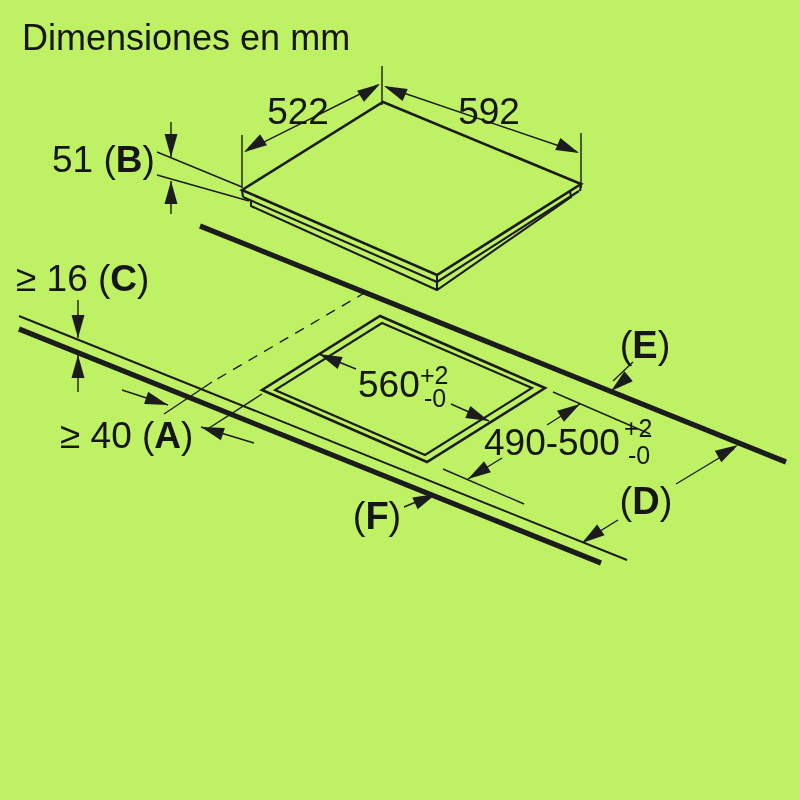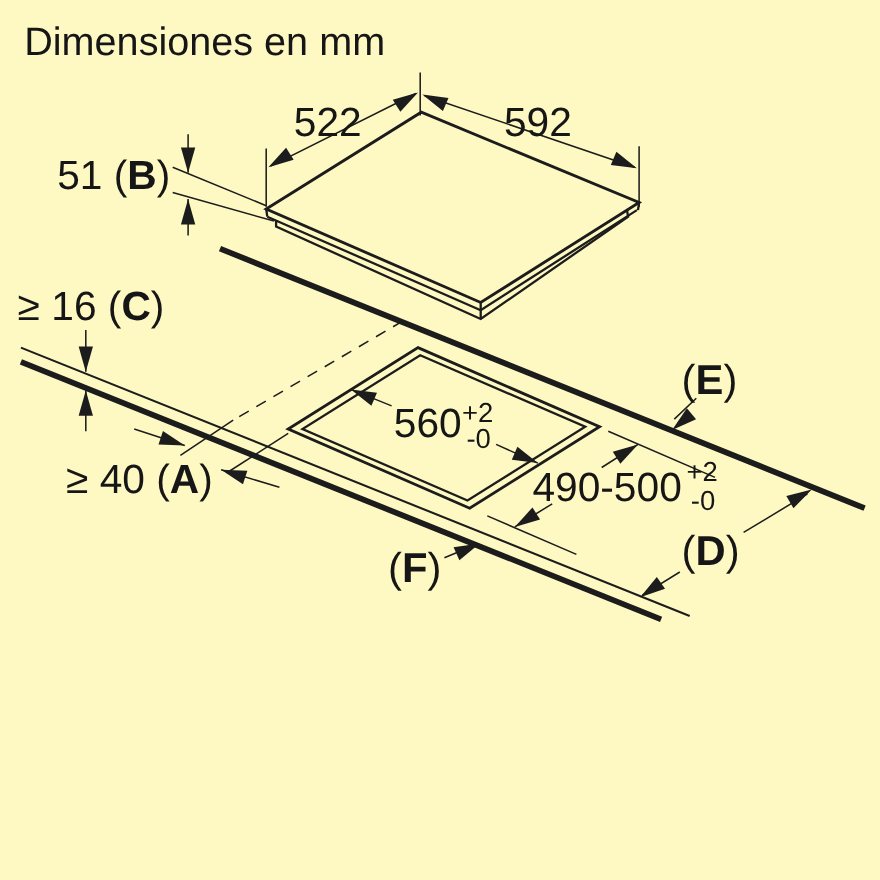--- a/index.html
+++ b/index.html
@@ -1,16 +1,16 @@
 <!DOCTYPE html>
 <html><head>
 <meta charset="utf-8">
 <style>
   html,body{margin:0;padding:0;background:#fff;}
-  .stage{position:relative;width:800px;height:800px;background:#fef9c3;overflow:hidden;}
+  .stage{position:relative;width:800px;height:800px;background:#bef264;overflow:hidden;}
   svg{display:block;}
   svg text{font-family:"Liberation Sans","DejaVu Sans",sans-serif;fill:#161616;}
   .dim-text{font-size:37px;}
   .tol-text{font-size:25px;}
   .ref-text{font-size:38px;}
   .title-text{font-size:36px;}
   .bold{font-weight:bold;}
   .ln{stroke:#1c1c1c;fill:none;}
   .w-thin{stroke-width:1.4px;}
   .w-edge{stroke-width:1.9px;}

